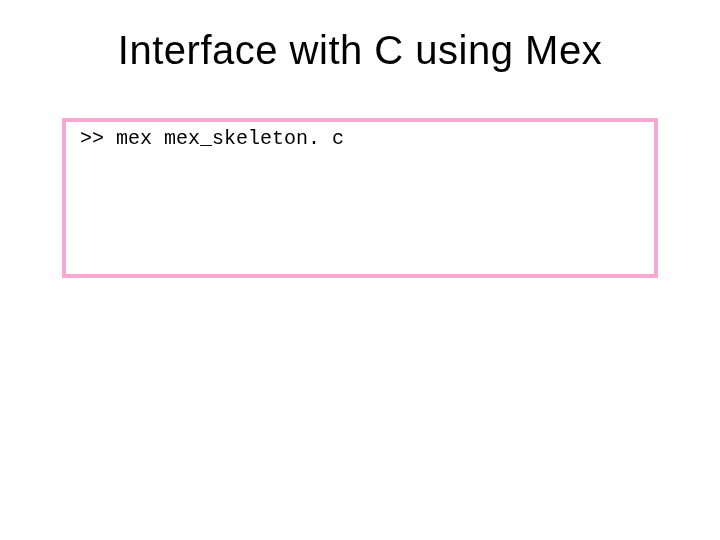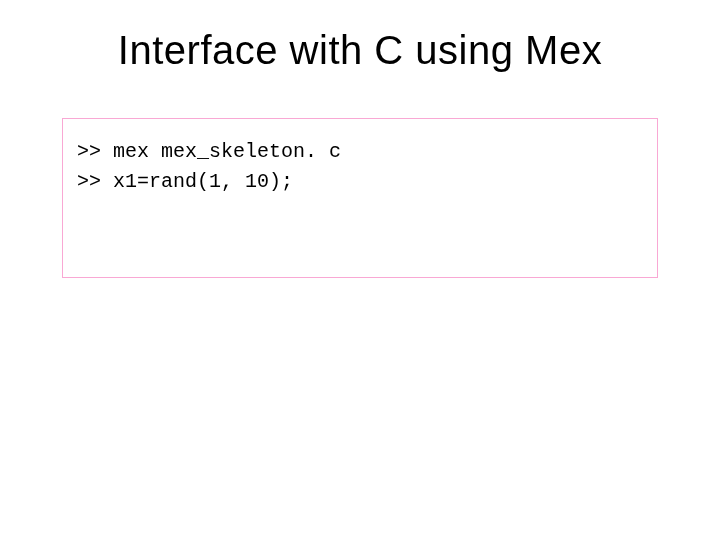--- a/index.html
+++ b/index.html
@@ -25,33 +25,32 @@
     text-align: center;
     font-size: 40px;
     letter-spacing: 0.5px;
   }
   .codebox {
     position: absolute;
     top: 118px;
     left: 62px;
     width: 596px;
     height: 160px;
-    border: 1px solid #f9a8d4;
+    border: 4px solid #f9a8d4;
     box-sizing: border-box;
-    padding: 18px 14px 14px 14px;
+    padding: 2px 14px 14px 14px;
   }
   .codeline {
     font-family: "Courier New", Courier, monospace;
     font-size: 20px;
     line-height: 30px;
     white-space: pre;
   }
 </style>
 </head>
 <body>
 
 <div class="slide">
   <div class="title">Interface with C using Mex</div>
   <div class="codebox">
     <div class="codeline">&gt;&gt; mex mex_skeleton. c</div>
-    <div class="codeline">&gt;&gt; x1=rand(1, 10);</div>
   </div>
 </div>
 
 </body></html>

